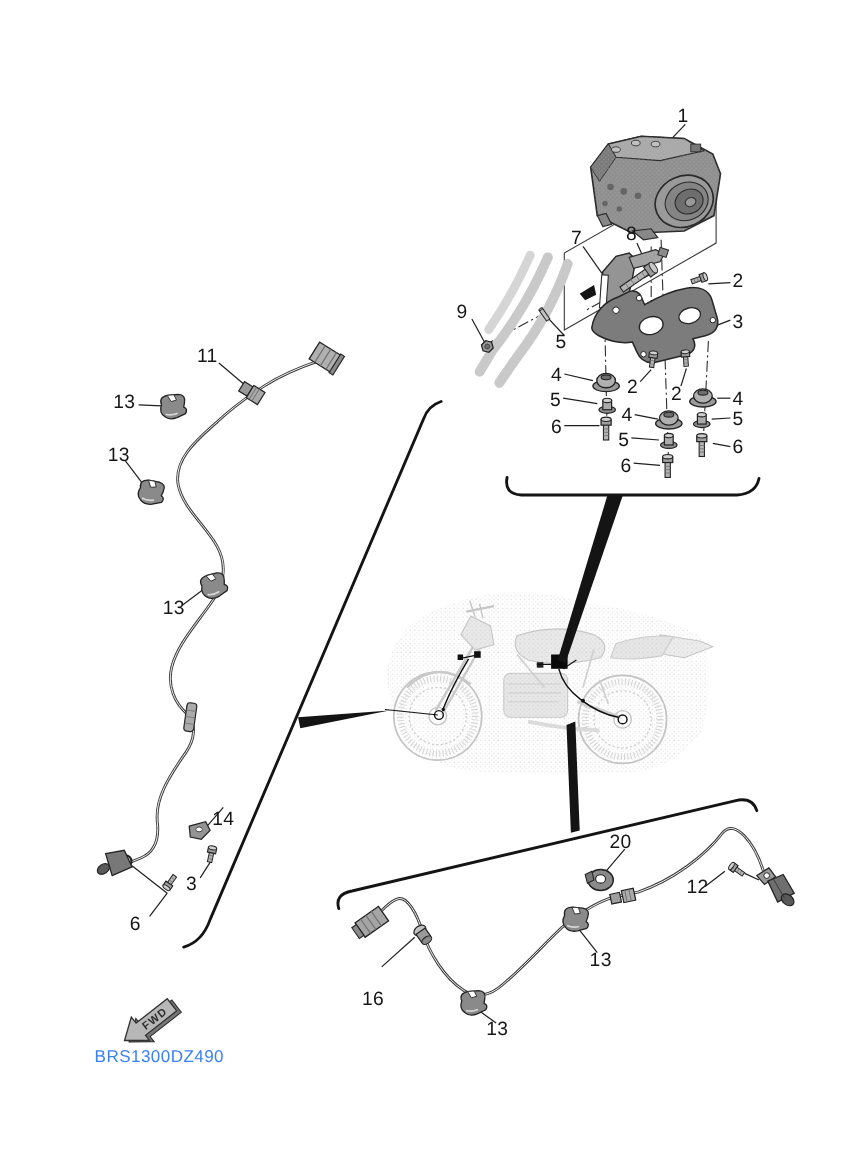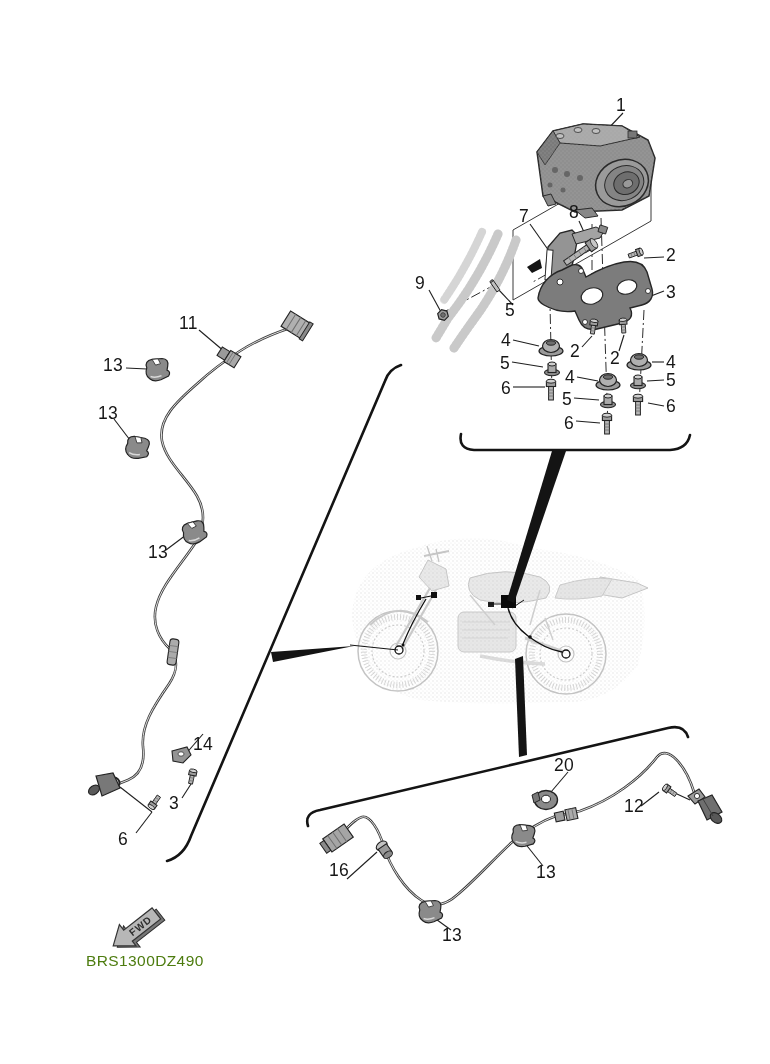--- a/index.html
+++ b/index.html
@@ -1,21 +1,21 @@
 <!DOCTYPE html>
 <html><head>
 <meta charset="utf-8">
 <style>
   html,body{margin:0;padding:0;background:#ffffff;}
   .stage{position:relative;width:770px;height:1064px;background:#fff;
          font-family:"Liberation Sans",sans-serif;overflow:hidden;}
   .stage svg{position:absolute;left:0;top:0;}
   .co{position:absolute;font-size:17.5px;color:#161616;line-height:1;letter-spacing:.3px;
       user-select:none;cursor:default;}
-  .code{position:absolute;left:86px;top:952px;font-size:15.5px;color:#4d7c0f;letter-spacing:.4px;text-align:right;}
+  .code{position:absolute;left:86px;top:952px;font-size:15.5px;color:#3b82f6;letter-spacing:.4px;text-align:right;}
 </style>
 </head>
 <body>
 
 <div class="stage">
 
 <svg width="770" height="1064" viewBox="0 0 770 1064">
   <defs>
     <pattern id="stip" width="4" height="4" patternUnits="userSpaceOnUse">
       <circle cx="1" cy="1" r="0.7" fill="#b9b9b9"></circle>
@@ -334,20 +334,20 @@
   <div class="co" style="left:569px;top:204px">8</div>
   <div class="co" style="left:415px;top:275px">9</div>
   <div class="co" style="left:505px;top:302px">5</div>
   <div class="co" style="left:179px;top:315px">11</div>
   <div class="co" style="left:103px;top:357px">13</div>
   <div class="co" style="left:98px;top:405px">13</div>
   <div class="co" style="left:148px;top:544px">13</div>
   <div class="co" style="left:118px;top:831px">6</div>
   <div class="co" style="left:193px;top:736px">14</div>
   <div class="co" style="left:169px;top:795px">3</div>
-  <div class="co" style="left:329px;top:862px">16</div>
+  <div class="co" style="left:329px;top:900px">16</div>
   <div class="co" style="left:624px;top:798px">12</div>
   <div class="co" style="left:554px;top:757px">20</div>
   <div class="co" style="left:536px;top:864px">13</div>
   <div class="co" style="left:442px;top:927px">13</div>
 
   <div class="code">BRS1300DZ490</div>
 </div>
 
 </body></html>

